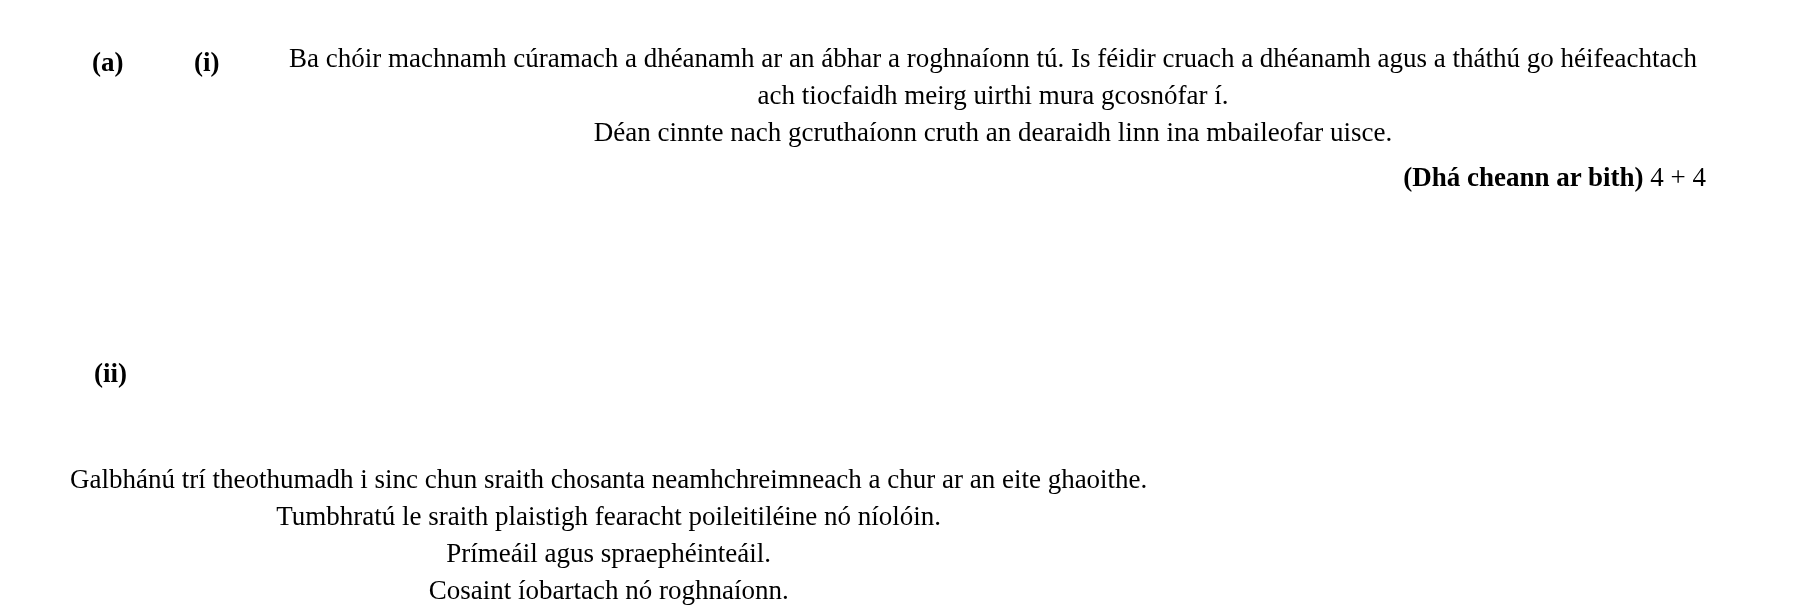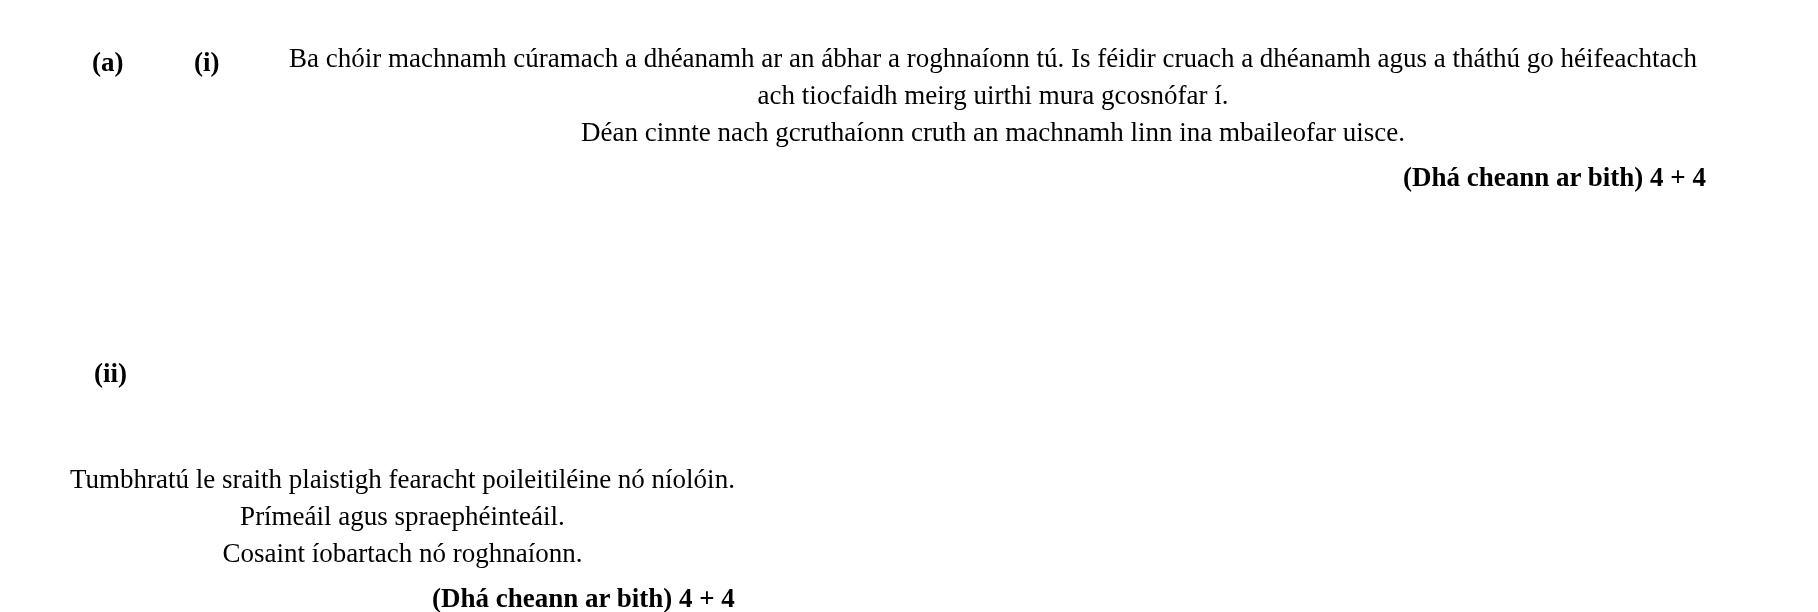--- a/index.html
+++ b/index.html
@@ -58,46 +58,47 @@
   }
   .marks {
     font-size: 27px;
     line-height: 44px;
     font-weight: bold;
     text-align: right;
     margin-top: 4px;
     white-space: nowrap;
   }
   .marks .marks-sum {
-    font-weight: bold;
+    font-weight: normal;
     margin-top: 44px;
   }
 </style>
 </head>
 <body>
 
 <div class="page">
 
   <div class="qblock">
     <div class="col-label-a">(a)</div>
     <div class="col-label-roman">(i)</div>
     <div class="col-body">
       <div class="para">Ba chóir machnamh cúramach a dhéanamh ar an ábhar a roghnaíonn tú.  Is féidir cruach a dhéanamh agus a tháthú go héifeachtach ach tiocfaidh meirg uirthi mura gcosnófar í.</div>
-      <div class="para">Déan cinnte nach gcruthaíonn cruth an machnamh linn ina mbaileofar uisce.</div>
+      <div class="para">Déan cinnte nach gcruthaíonn cruth an dearaidh linn ina mbaileofar uisce.</div>
       <div class="marks">
         <span>(Dhá cheann ar bith)</span>
         <span class="marks-sum"> 4 + 4</span>
       </div>
     </div>
   </div>
 
   <div class="qblock">
     <div class="col-label-a"></div>
     <div class="col-label-roman">(ii)</div>
     <div class="col-body">
+      <div class="para">Galbhánú trí theothumadh i sinc chun sraith chosanta neamhchreimneach a chur ar an eite ghaoithe.</div>
       <div class="para">Tumbhratú le sraith plaistigh fearacht poileitiléine nó níolóin.</div>
       <div class="para">Prímeáil agus spraephéinteáil.</div>
       <div class="para">Cosaint íobartach nó roghnaíonn.</div>
       <div class="marks">
         <span>(Dhá cheann ar bith)</span>
         <span class="marks-sum"> 4 + 4</span>
       </div>
     </div>
   </div>
 

